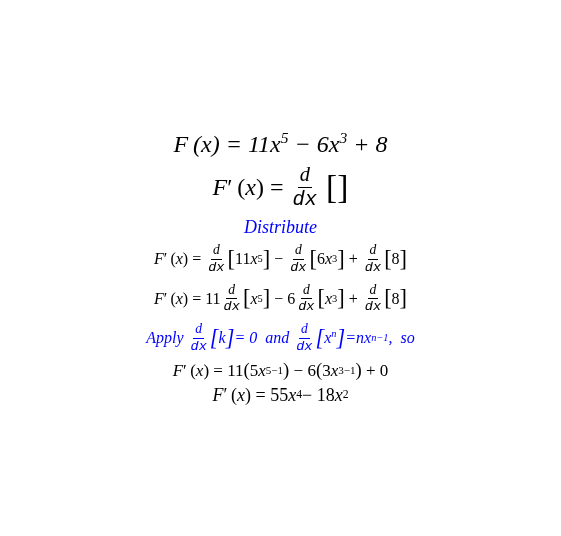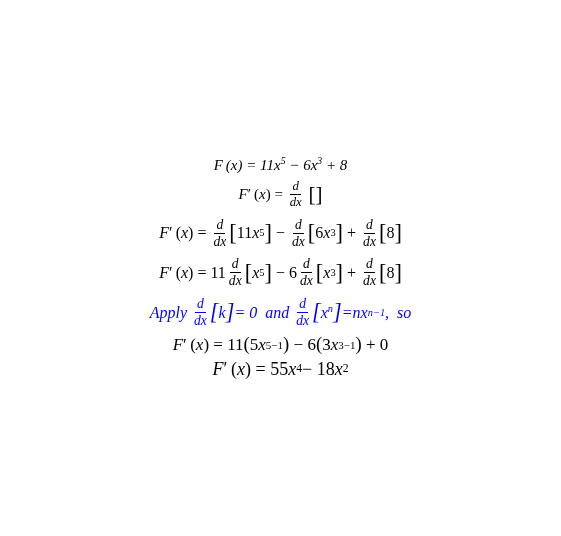--- a/index.html
+++ b/index.html
@@ -21,21 +21,21 @@
       width: 540px;
       padding: 10px 20px;
       text-align: center;
       line-height: 1.0;
     }
     .math-line {
       display: flex;
       align-items: center;
       justify-content: center;
       margin: 6px 0;
-      font-size: 15px;
+      font-size: 24px;
       color: black;
     }
     .math-line.blue-label {
       color: #0000ff;
       font-style: italic;
       font-size: 18px;
       margin: 4px 0;
     }
     .math-line.apply-line {
       color: #0000ff;
@@ -54,20 +54,21 @@
     .frac .num {
       border-bottom: 1.5px solid currentColor;
       padding: 0 2px;
       font-size: 0.85em;
       line-height: 1.2;
     }
     .frac .den {
       padding: 0 2px;
       font-size: 0.85em;
       line-height: 1.2;
+      font-family: Liberation Mono, monospace;
     }
     .bracket {
       font-size: 1.4em;
       vertical-align: middle;
       line-height: 1;
     }
     sup {
       font-size: 0.65em;
       vertical-align: super;
       line-height: 0;
@@ -93,20 +94,23 @@
     &nbsp;
     <span class="frac">
       <span class="num"><i>d</i></span>
       <span class="den"><i>dx</i></span>
     </span>
     &nbsp;
     <span class="bracket">[</span>
     <span class="bracket">]</span>
   </div>
 
+  <div class="math-line blue-label">
+    <span>Distribute</span>
+  </div>
 
   <div class="math-line" style="font-size:16px;">
     <i>F</i>′ (<i>x</i>) =&nbsp;
     <span class="frac">
       <span class="num"><i>d</i></span>
       <span class="den"><i>dx</i></span>
     </span>
     <span class="bracket">[</span>11<i>x</i><sup>5</sup><span class="bracket">]</span>
     &nbsp;−&nbsp;
     <span class="frac">

